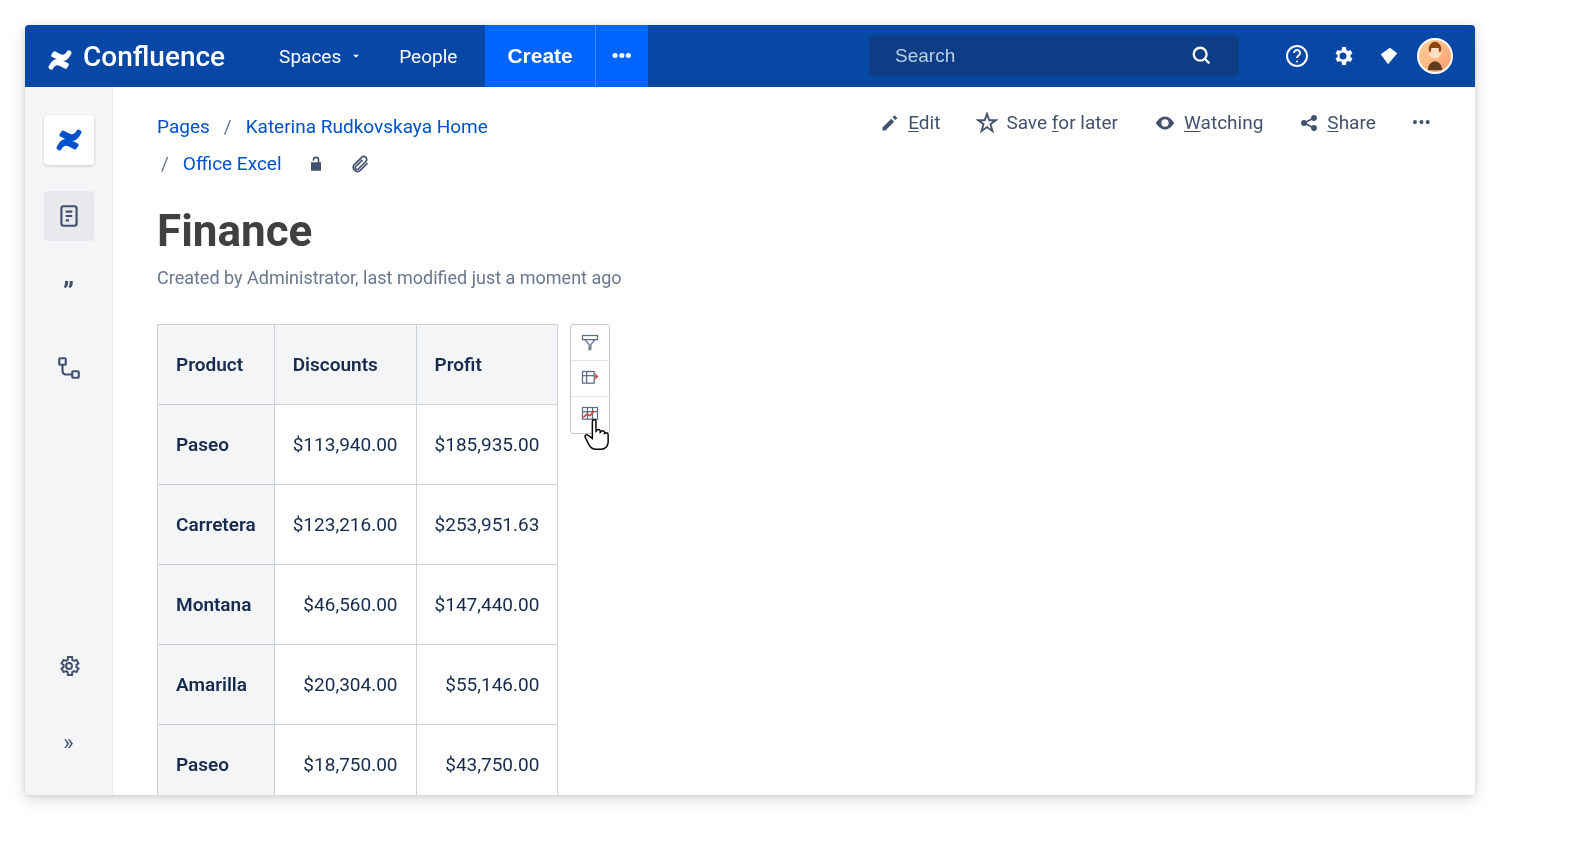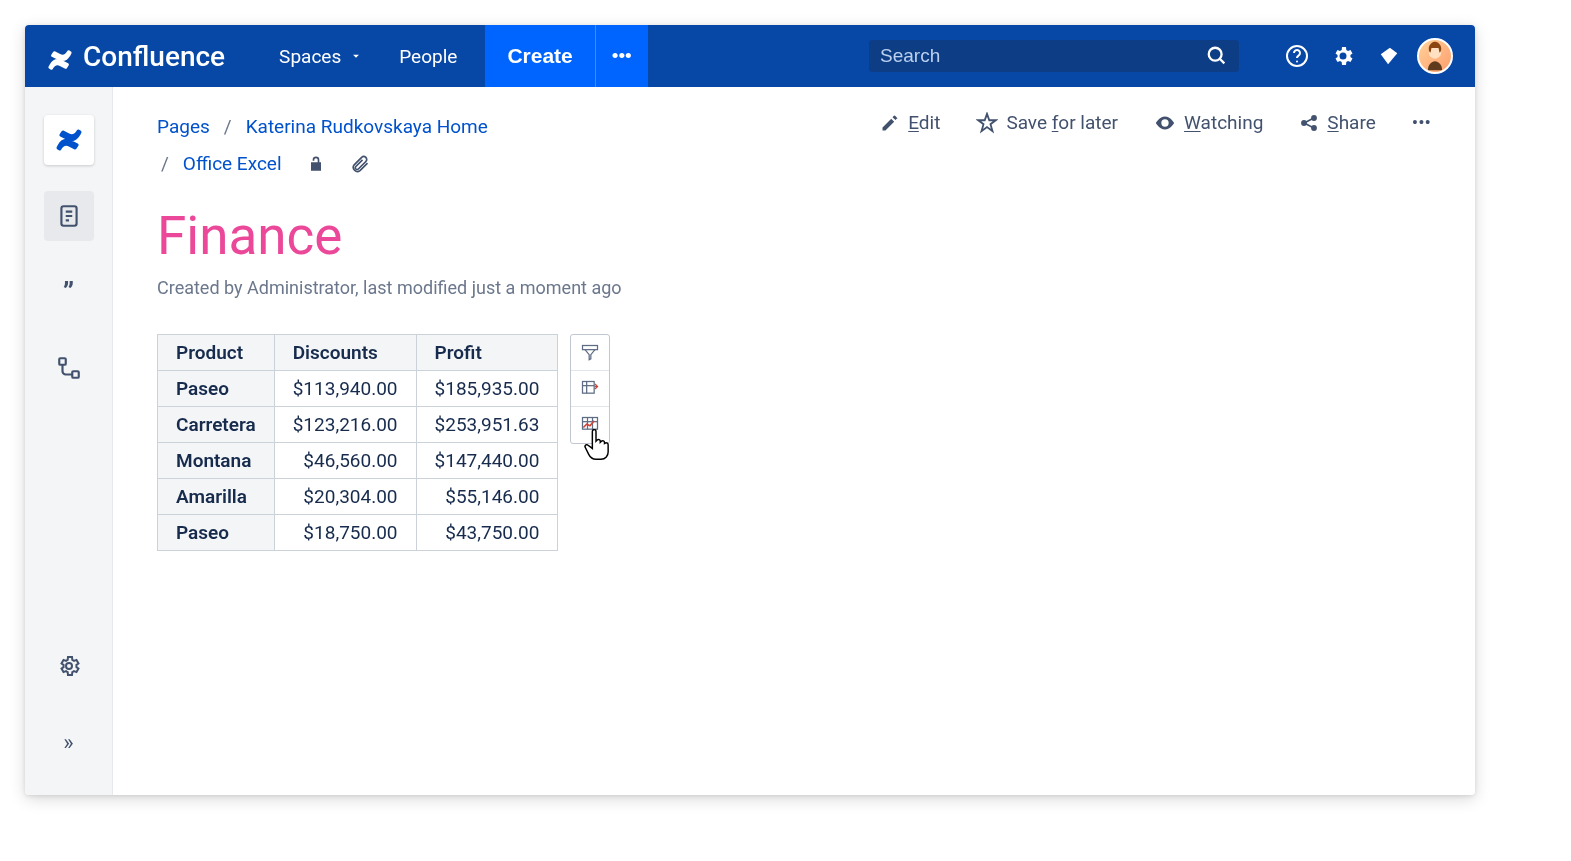--- a/index.html
+++ b/index.html
@@ -43,21 +43,21 @@
   padding: 28px 22px; border-radius: 4px 0 0 4px; border: none; cursor: pointer;
 }
 .btn-create-more {
   background: #0065FF; color: #fff; border: none; border-left: 1px solid rgba(255,255,255,0.25);
   padding: 10px 16px; border-radius: 0 4px 4px 0; cursor: pointer; font-size: 19px;
   display:flex; align-items:center; justify-content:center;
 }
 .spacer { flex: 1; }
 .search-wrap {
   background: #0c3d85; border-radius: 4px; display: flex; align-items: center;
-  width: 370px; height: 32px; padding: 0 11px; gap: 10px;
+  width: 370px; height: 40px; padding: 0 26px; gap: 10px;
 }
 .search-wrap input {
   background: transparent; border: none; outline: none; color: #fff;
   font-size: 19px; flex: 1;
 }
 .search-wrap input::placeholder { color: #bcd0ef; }
 .icon-btn { width: 36px; height: 36px; display: flex; align-items: center; justify-content: center; cursor: pointer; color:#fff; }
 .avatar {
   width: 36px; height: 36px; border-radius: 50%; background: linear-gradient(135deg,#ffd29a,#ff9d6c);
   display:flex; align-items:center; justify-content:center; overflow:hidden; border:2px solid #fff;
@@ -80,28 +80,28 @@
 
 .content { flex:1; padding: 28px 44px; overflow:auto; background:#fff; position:relative; }
 .breadcrumb-row { display:flex; align-items:center; gap: 10px; font-size:19px; color:#0052cc; flex-wrap:wrap;}
 .breadcrumb-row .sep { color:#6b778c; margin: 0 4px; }
 .breadcrumb-row a { color:#0052cc; text-decoration:none; cursor:pointer; }
 .breadcrumb-row a.current { color:#0052cc; }
 .breadcrumb-row .restr { color:#6b778c; margin-left:14px; }
 .page-actions { position:absolute; top: 24px; right: 44px; display:flex; align-items:center; gap:36px; color:#42526e; font-size:19px; }
 .page-action { display:flex; align-items:center; gap:8px; cursor:pointer; }
 .page-action .u { text-decoration:underline; text-underline-offset:2px; }
-.page-title { font-size: 53px; font-weight: 400; color:#ec4899; margin-top: 30px; }
+.page-title { font-size: 44px; font-weight: 700; color:#404040; margin-top: 30px; }
 .page-meta { color:#6b778c; font-size:18px; margin-top: 10px; }
 
 .table-wrap { display:flex; align-items:flex-start; gap:12px; margin-top: 36px; }
 table.data {
   border-collapse: collapse; border:1px solid #ccd2da; font-size:19px; color:#172b4d;
 }
-table.data th, table.data td { border:1px solid #ccd2da; padding:6px 18px; text-align:left; }
+table.data th, table.data td { border:1px solid #ccd2da; padding:28px 18px; text-align:left; }
 table.data th { background:#f4f5f7; font-weight:600; }
 table.data td.product { font-weight:600; background:#f4f5f7; }
 table.data td.num { text-align:right; font-variant-numeric: tabular-nums; }
 .table-tools {
   border:1px solid #c1c7d0; border-radius:3px; width:40px; display:flex; flex-direction:column;
 }
 .ttool {
   height:36px; display:flex; align-items:center; justify-content:center; cursor:pointer;
   border-bottom:1px solid #e2e5ea; color:#42526e; position:relative;
 }

